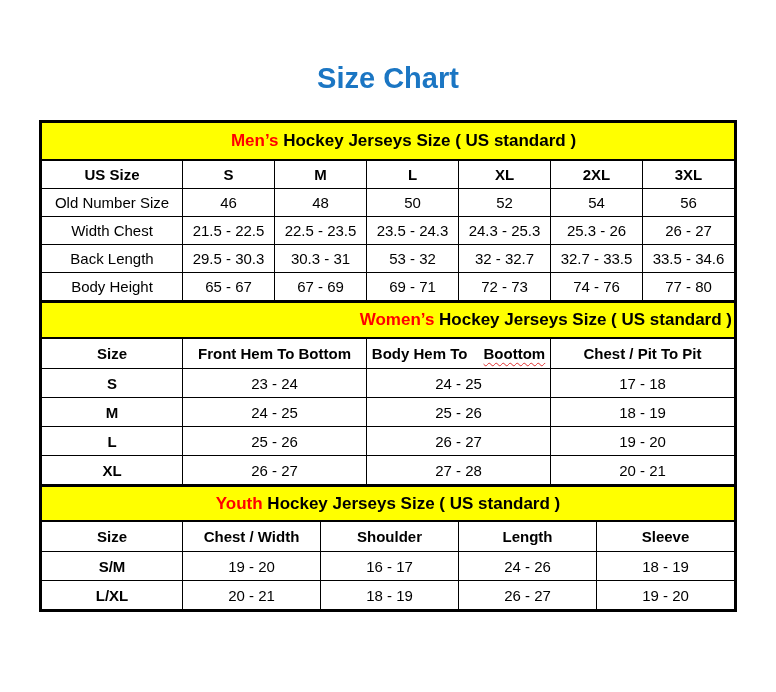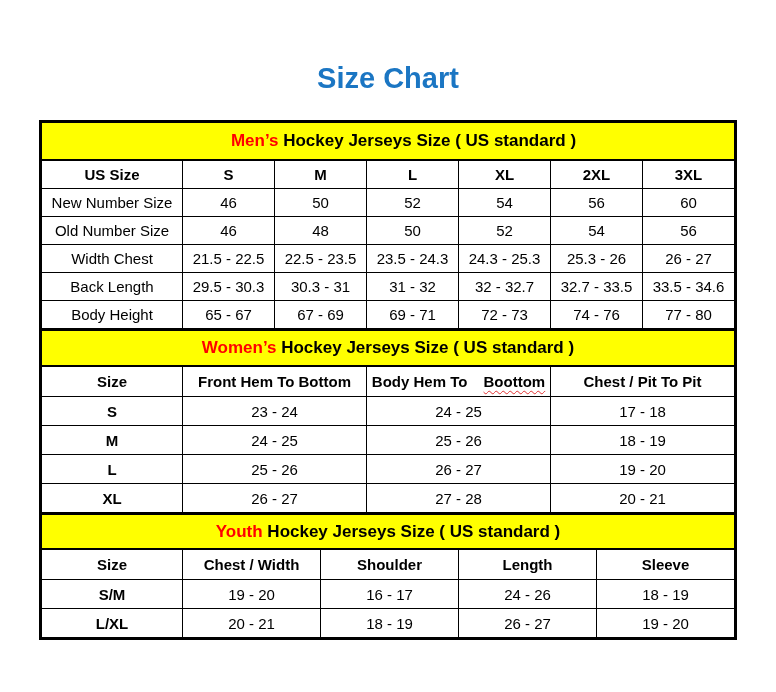--- a/index.html
+++ b/index.html
@@ -60,21 +60,21 @@
     font-size: 15px;
     font-weight: 700;
     margin-top: 12px;
   }
   td { font-size: 15px; font-weight: 400; }
   td.row-label-bold { font-weight: 700; }
 
   .mens-table tr.section-header th { height: 36px; padding-left: 33px; }
   .mens-table tr.col-header th, .mens-table td { height: 27px; }
 
-  .womens-table tr.section-header th { height: 34px; }
+  .womens-table tr.section-header th { height: 34px; text-align: right; }
   .womens-table tr.col-header th { height: 29px; }
   .womens-table td { height: 28px; }
 
   .youth-table tr.section-header th { height: 33px; }
   .youth-table tr.col-header th { height: 29px; }
   .youth-table td { height: 28px; }
 
   .misspelled {
     text-decoration-line: underline;
     text-decoration-style: wavy;
@@ -108,29 +108,20 @@
     <tr class="col-header">
       <th>US Size</th>
       <th>S</th>
       <th>M</th>
       <th>L</th>
       <th>XL</th>
       <th>2XL</th>
       <th>3XL</th>
     </tr>
     <tr>
-      <td>New Number Size</td>
-      <td>46</td>
-      <td>50</td>
-      <td>52</td>
-      <td>54</td>
-      <td>56</td>
-      <td>60</td>
-    </tr>
-    <tr>
       <td>Old Number Size</td>
       <td>46</td>
       <td>48</td>
       <td>50</td>
       <td>52</td>
       <td>54</td>
       <td>56</td>
     </tr>
     <tr>
       <td>Width Chest</td>
@@ -138,21 +129,21 @@
       <td>22.5 - 23.5</td>
       <td>23.5 - 24.3</td>
       <td>24.3 - 25.3</td>
       <td>25.3 - 26</td>
       <td>26 - 27</td>
     </tr>
     <tr>
       <td>Back Length</td>
       <td>29.5 - 30.3</td>
       <td>30.3 - 31</td>
-      <td>31 - 32</td>
+      <td>53 - 32</td>
       <td>32 - 32.7</td>
       <td>32.7 - 33.5</td>
       <td>33.5 - 34.6</td>
     </tr>
     <tr>
       <td>Body Height</td>
       <td>65 - 67</td>
       <td>67 - 69</td>
       <td>69 - 71</td>
       <td>72 - 73</td>

